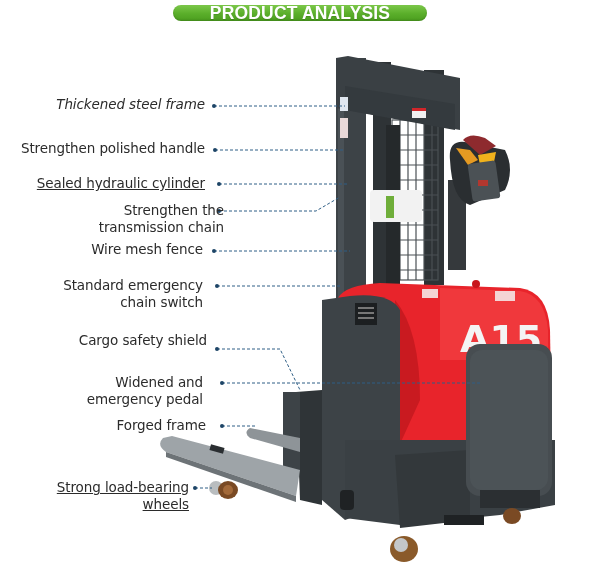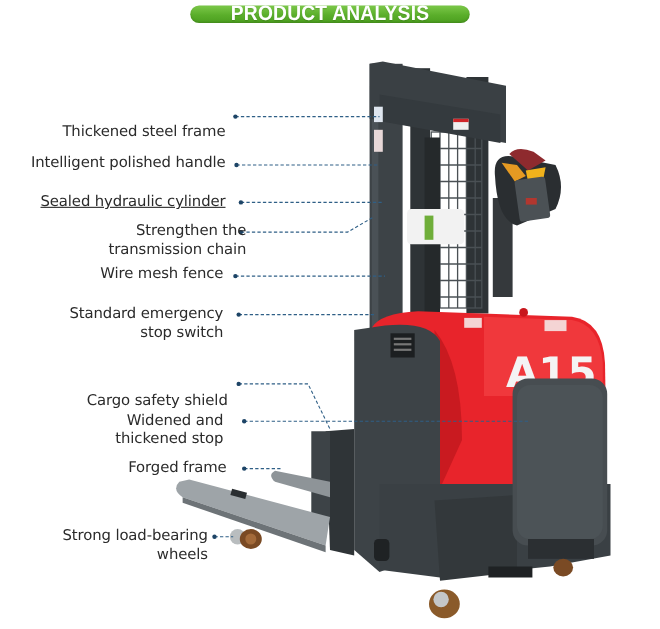--- a/index.html
+++ b/index.html
@@ -148,26 +148,26 @@
     <circle cx="219" cy="211" r="2"></circle>
     <circle cx="214" cy="251" r="2"></circle>
     <circle cx="217" cy="286" r="2"></circle>
     <circle cx="217" cy="349" r="2"></circle>
     <circle cx="222" cy="383" r="2"></circle>
     <circle cx="222" cy="426" r="2"></circle>
     <circle cx="195" cy="488" r="2"></circle>
   </g>
 </svg>
 
-<div class="label" style="right:395px; top:112px;">Thickened steel frame</div>
-<div class="label" style="right:395px; top:140px;">Intelligent polished handle</div>
+<div class="label" style="right:395px; top:96px;font-style:italic;">Thickened steel frame</div>
+<div class="label" style="right:395px; top:140px;">Strengthen polished handle</div>
 <div class="label" style="right:395px; top:175px;text-decoration:underline;">Sealed hydraulic cylinder</div>
 <div class="label" style="right:376px; top:202px; white-space:pre-line;">Strengthen the
 transmission chain</div>
 <div class="label" style="right:397px; top:241px;margin-left:12px;">Wire mesh fence</div>
 <div class="label" style="right:397px; top:277px; white-space:pre-line;">Standard emergency
-stop switch</div>
-<div class="label" style="right:393px; top:356px;margin-left:41px;">Cargo safety shield</div>
+chain switch</div>
+<div class="label" style="right:393px; top:332px;margin-left:41px;">Cargo safety shield</div>
 <div class="label" style="right:397px; top:374px; white-space:pre-line;">Widened and
-thickened stop</div>
+emergency pedal</div>
 <div class="label" style="right:394px; top:417px;">Forged frame</div>
-<div class="label" style="right:411px; top:479px; white-space:pre-line;">Strong load-bearing
+<div class="label" style="right:411px; top:479px; white-space:pre-line;text-decoration:underline;">Strong load-bearing
 wheels</div>
 
 </body></html>

